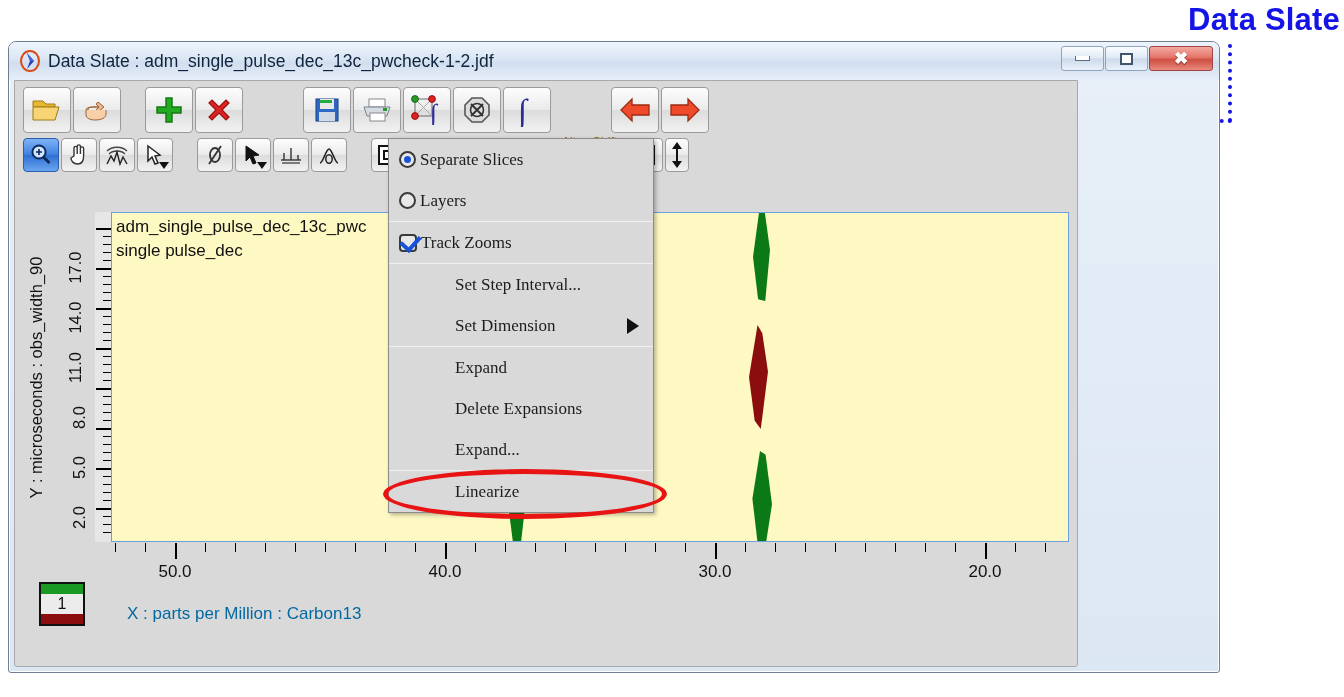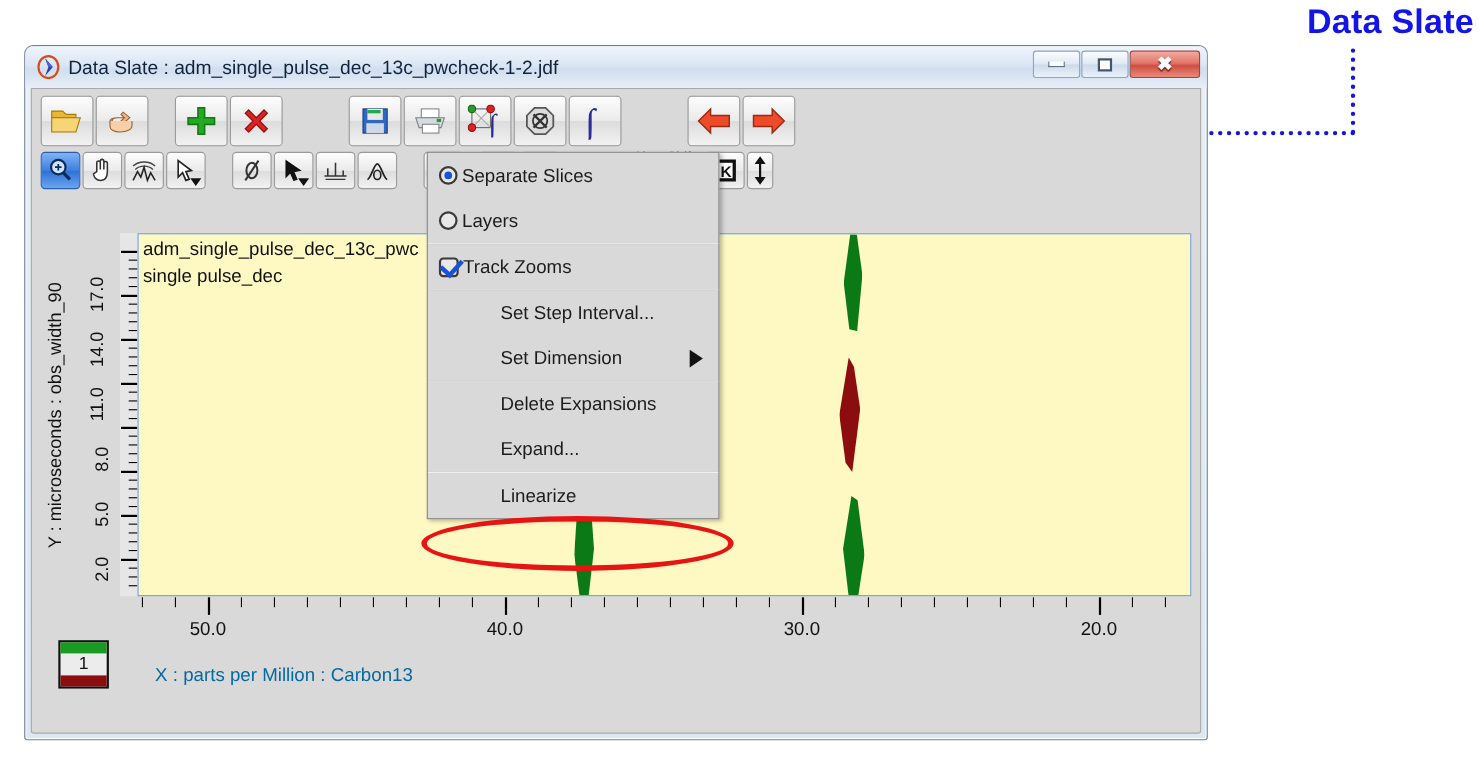--- a/index.html
+++ b/index.html
@@ -29,22 +29,22 @@
     border-top: 4px dotted #1414e6;
   }
   .annot-dot {
     position: absolute; left: 1008px; top: 113px;
     width: 17px; height: 17px; border-radius: 50%;
     background: #1414e6;
   }
 
   
   .window {
-    position: absolute; left: 22px; top: 41px;
-    width: 1076px; height: 632px;
+    position: absolute; left: 8px; top: 41px;
+    width: 1212px; height: 632px;
     border: 1px solid #6f7f92;
     border-radius: 8px 8px 3px 3px;
     background: linear-gradient(180deg,#e8eff8 0%, #dce7f4 100%);
     box-shadow: 0 0 0 1px #ffffff inset;
   }
   .titlebar {
     position: relative; height: 38px;
     border-radius: 7px 7px 0 0;
     background: linear-gradient(180deg,#eef4fb 0%, #dbe6f4 45%, #d0deef 55%, #e7eef8 100%);
     display: flex; align-items: center; padding-left: 10px;
@@ -196,21 +196,21 @@
     position:absolute; left: 388px; top: 138px;
     width: 266px;
     background:#d9d9d9;
     border: 1px solid #8b8b8b;
     box-shadow: 2px 2px 4px rgba(0,0,0,.28);
     z-index: 50;
   }
   .dd-item {
     display:flex; align-items:center; position:relative;
     height: 41px; padding-left: 10px;
-    font-size: 17px; color:#1c1c1c;
+    font-size: 17px; color:#1c1c1c;font-family:Liberation Serif, serif;
   }
   .dd-item .txt { margin-left: 4px; }
   .dd-item.indent .txt { margin-left: 56px; }
   .dd-sep { height:1px; background:#9d9d9d; border-bottom:1px solid #f0f0f0; }
   .radio {
     width:17px;height:17px;border-radius:50%;
     border:2px solid #3a3a3a; background:#e8e8e8;
     display:flex;align-items:center;justify-content:center; flex:none;
   }
   .radio .dot { width:7px;height:7px;border-radius:50%; background:#1752d8; }
@@ -594,20 +594,23 @@
     <div class="dd-sep"></div>
     <div class="dd-item indent">
       <span class="txt">Set Step Interval...</span>
     </div>
     <div class="dd-item indent">
       <span class="txt">Set Dimension</span>
       <span class="submenu-arrow"></span>
     </div>
     <div class="dd-sep"></div>
     <div class="dd-item indent">
+      <span class="txt">Expand</span>
+    </div>
+    <div class="dd-item indent">
       <span class="txt">Delete Expansions</span>
     </div>
     <div class="dd-item indent">
       <span class="txt">Expand...</span>
     </div>
     <div class="dd-sep"></div>
     <div class="dd-item indent">
       <span class="txt">Linearize</span>
     </div>
   </div>

